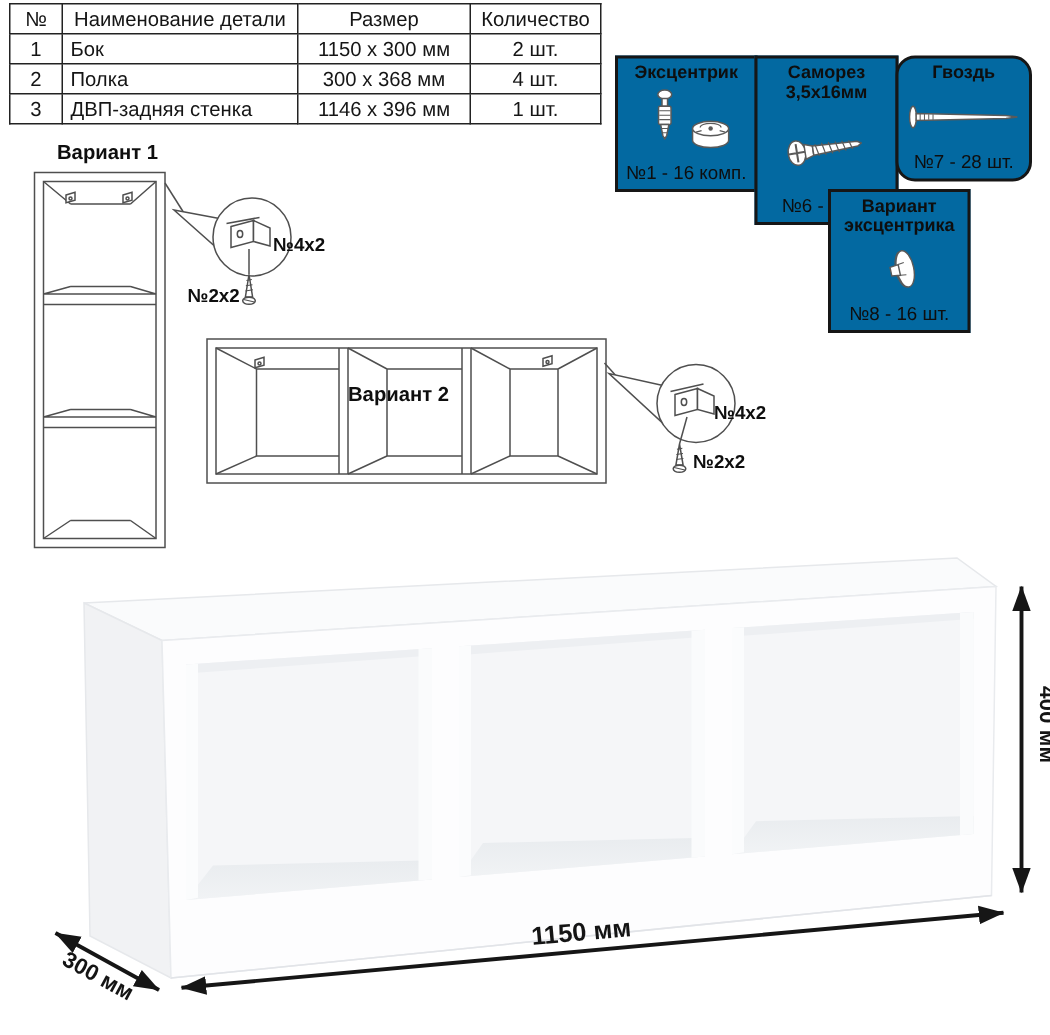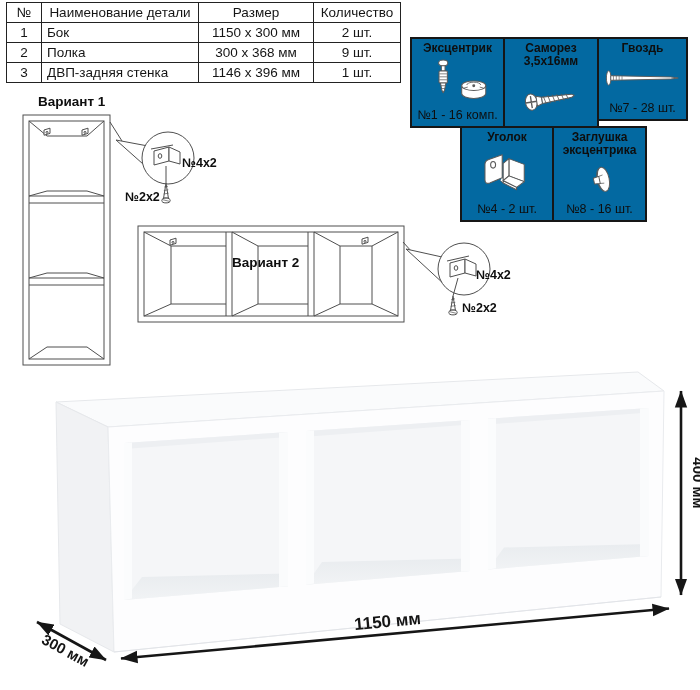--- a/index.html
+++ b/index.html
@@ -48,21 +48,21 @@
     <tr>
       <td class="tc">1</td>
       <td class="tl">Бок</td>
       <td class="tc">1150 x 300 мм</td>
       <td class="tc">2 шт.</td>
     </tr>
     <tr>
       <td class="tc">2</td>
       <td class="tl">Полка</td>
       <td class="tc">300 x 368 мм</td>
-      <td class="tc">9 шт.</td>
+      <td class="tc">4 шт.</td>
     </tr>
     <tr>
       <td class="tc">3</td>
       <td class="tl">ДВП-задняя стенка</td>
       <td class="tc">1146 x 396 мм</td>
       <td class="tc">1 шт.</td>
     </tr>
   </tbody>
 </table>
 
@@ -99,54 +99,37 @@
           <path d="M11,14.2 V27.8 M4.8,21 H17.2" stroke-width="1.5" fill="none"></path>
           <path d="M17,15.5 L23,17.5 L23,24.5 L17,26.5 Z"></path>
           <path d="M23,17.5 L56,19.2 L59,21 L56,22.8 L23,24.5 Z"></path>
           <path d="M25,16.5 L27,25.4 M30,16.2 L32,25.6 M35,16.5 L37,25.4 M40,16.8 L42,25.2 M45,17.2 L47,24.8 M50,17.6 L52,24.4" stroke-width="0.9" fill="none"></path>
         </g>
       </svg>
     </div>
     <div class="hwlabel">№6 - 2 шт.</div>
   </div>
 
-  <div class="hwcell" style="left:187px;top:0;width:91px;height:84px;">
+  <div class="hwcell" style="left:187px;top:0;width:91px;height:84px;border-radius:13px;">
     <div class="hwtitle">Гвоздь</div>
     <div class="hwicon">
       <svg width="82" height="26" viewBox="0 0 86 26">
         <g fill="#fff" stroke="#5a5a5a" stroke-width="1">
           <ellipse cx="7" cy="13" rx="2.4" ry="7.5"></ellipse>
           <path d="M9.2,10.6 L72,11.9 L80,13 L72,14.1 L9.2,15.4 Z"></path>
           <path d="M12,10.8 V15.2 M15,10.9 V15.1 M18,11 V15 M21,11.1 V14.9" stroke-width="0.7" fill="none"></path>
         </g>
       </svg>
     </div>
     <div class="hwlabel">№7 - 28 шт.</div>
   </div>
 
-  <div class="hwcell" style="left:50px;top:89px;width:94px;height:96px;">
-    <div class="hwtitle">Уголок</div>
-    <div class="hwicon">
-      <svg width="60" height="46" viewBox="0 0 62 48">
-        <g fill="#fff" stroke="#5a5a5a" stroke-width="1.1" stroke-linejoin="round">
-          <path d="M8,15 Q8,11 12,9.8 L26,5 L26,29 L13,34.5 Q8,36 8,31 Z"></path>
-          <ellipse cx="16.5" cy="15.5" rx="2.6" ry="3.4"></ellipse>
-          <path d="M26,29 l5,3.5 l-4,2 l-3,-2.6" stroke-width="0.9"></path>
-          <path d="M33,9 L49,15 L49,33 L33,27 Z"></path>
-          <path d="M33,9 L27,14 L27,32 L33,27 Z"></path>
-          <path d="M27,32 L33,27 L49,33 L41,39 Z"></path>
-          <path d="M27,32 L41,39 L41,41.5 L27,34.5 Z"></path>
-        </g>
-      </svg>
-    </div>
-    <div class="hwlabel">№4 - 2 шт.</div>
-  </div>
 
   <div class="hwcell" style="left:142px;top:89px;width:95px;height:96px;">
-    <div class="hwtitle">Заглушка эксцентрика</div>
+    <div class="hwtitle">Вариант эксцентрика</div>
     <div class="hwicon">
       <svg width="40" height="44" viewBox="0 0 40 50">
         <g fill="#fff" stroke="#5a5a5a" stroke-width="1.1" transform="rotate(-12 20 25)">
           <ellipse cx="24" cy="25" rx="6.5" ry="14"></ellipse>
           <path d="M21.5,11.5 a6.5,14 0 0 0 0,27" fill="none" stroke-width="0.8"></path>
           <path d="M13,21.5 l6.5,-0.8 v8.3 l-6.5,-0.8 z"></path>
           <path d="M19.5,20.7 L24,20 M19.5,28.9 L24,29.5" stroke-width="0.8" fill="none"></path>
         </g>
       </svg>
     </div>

